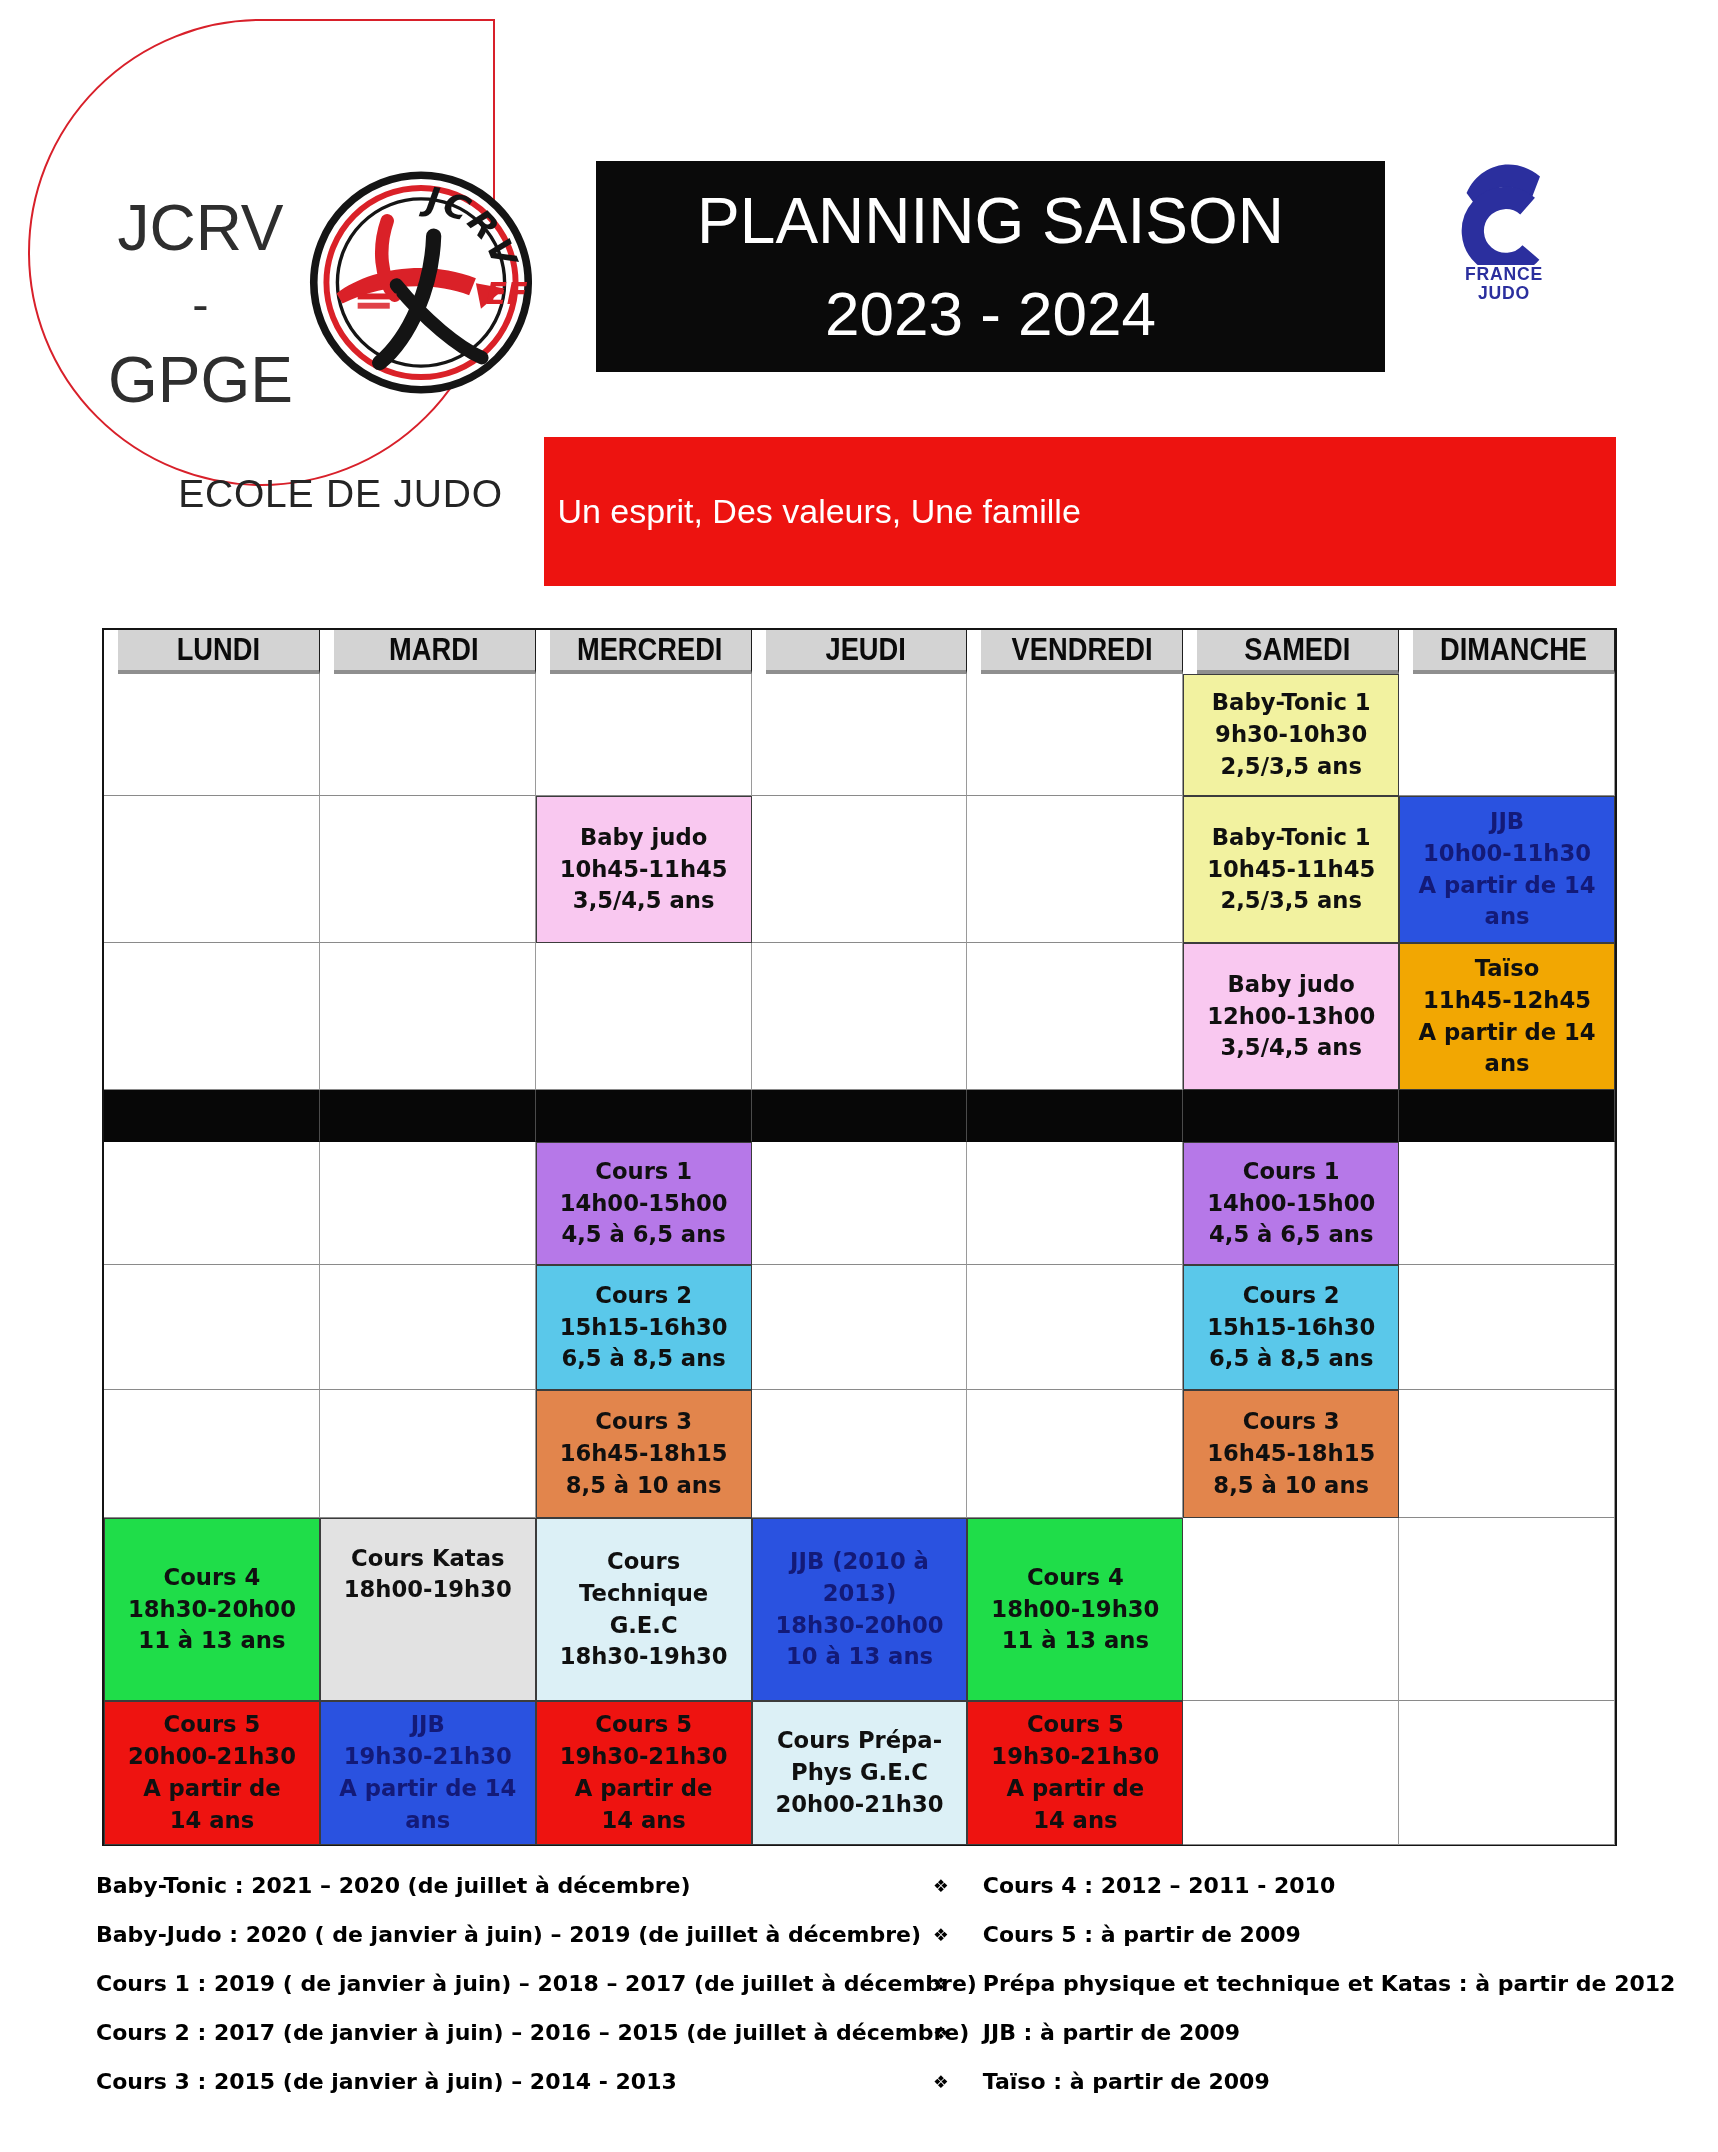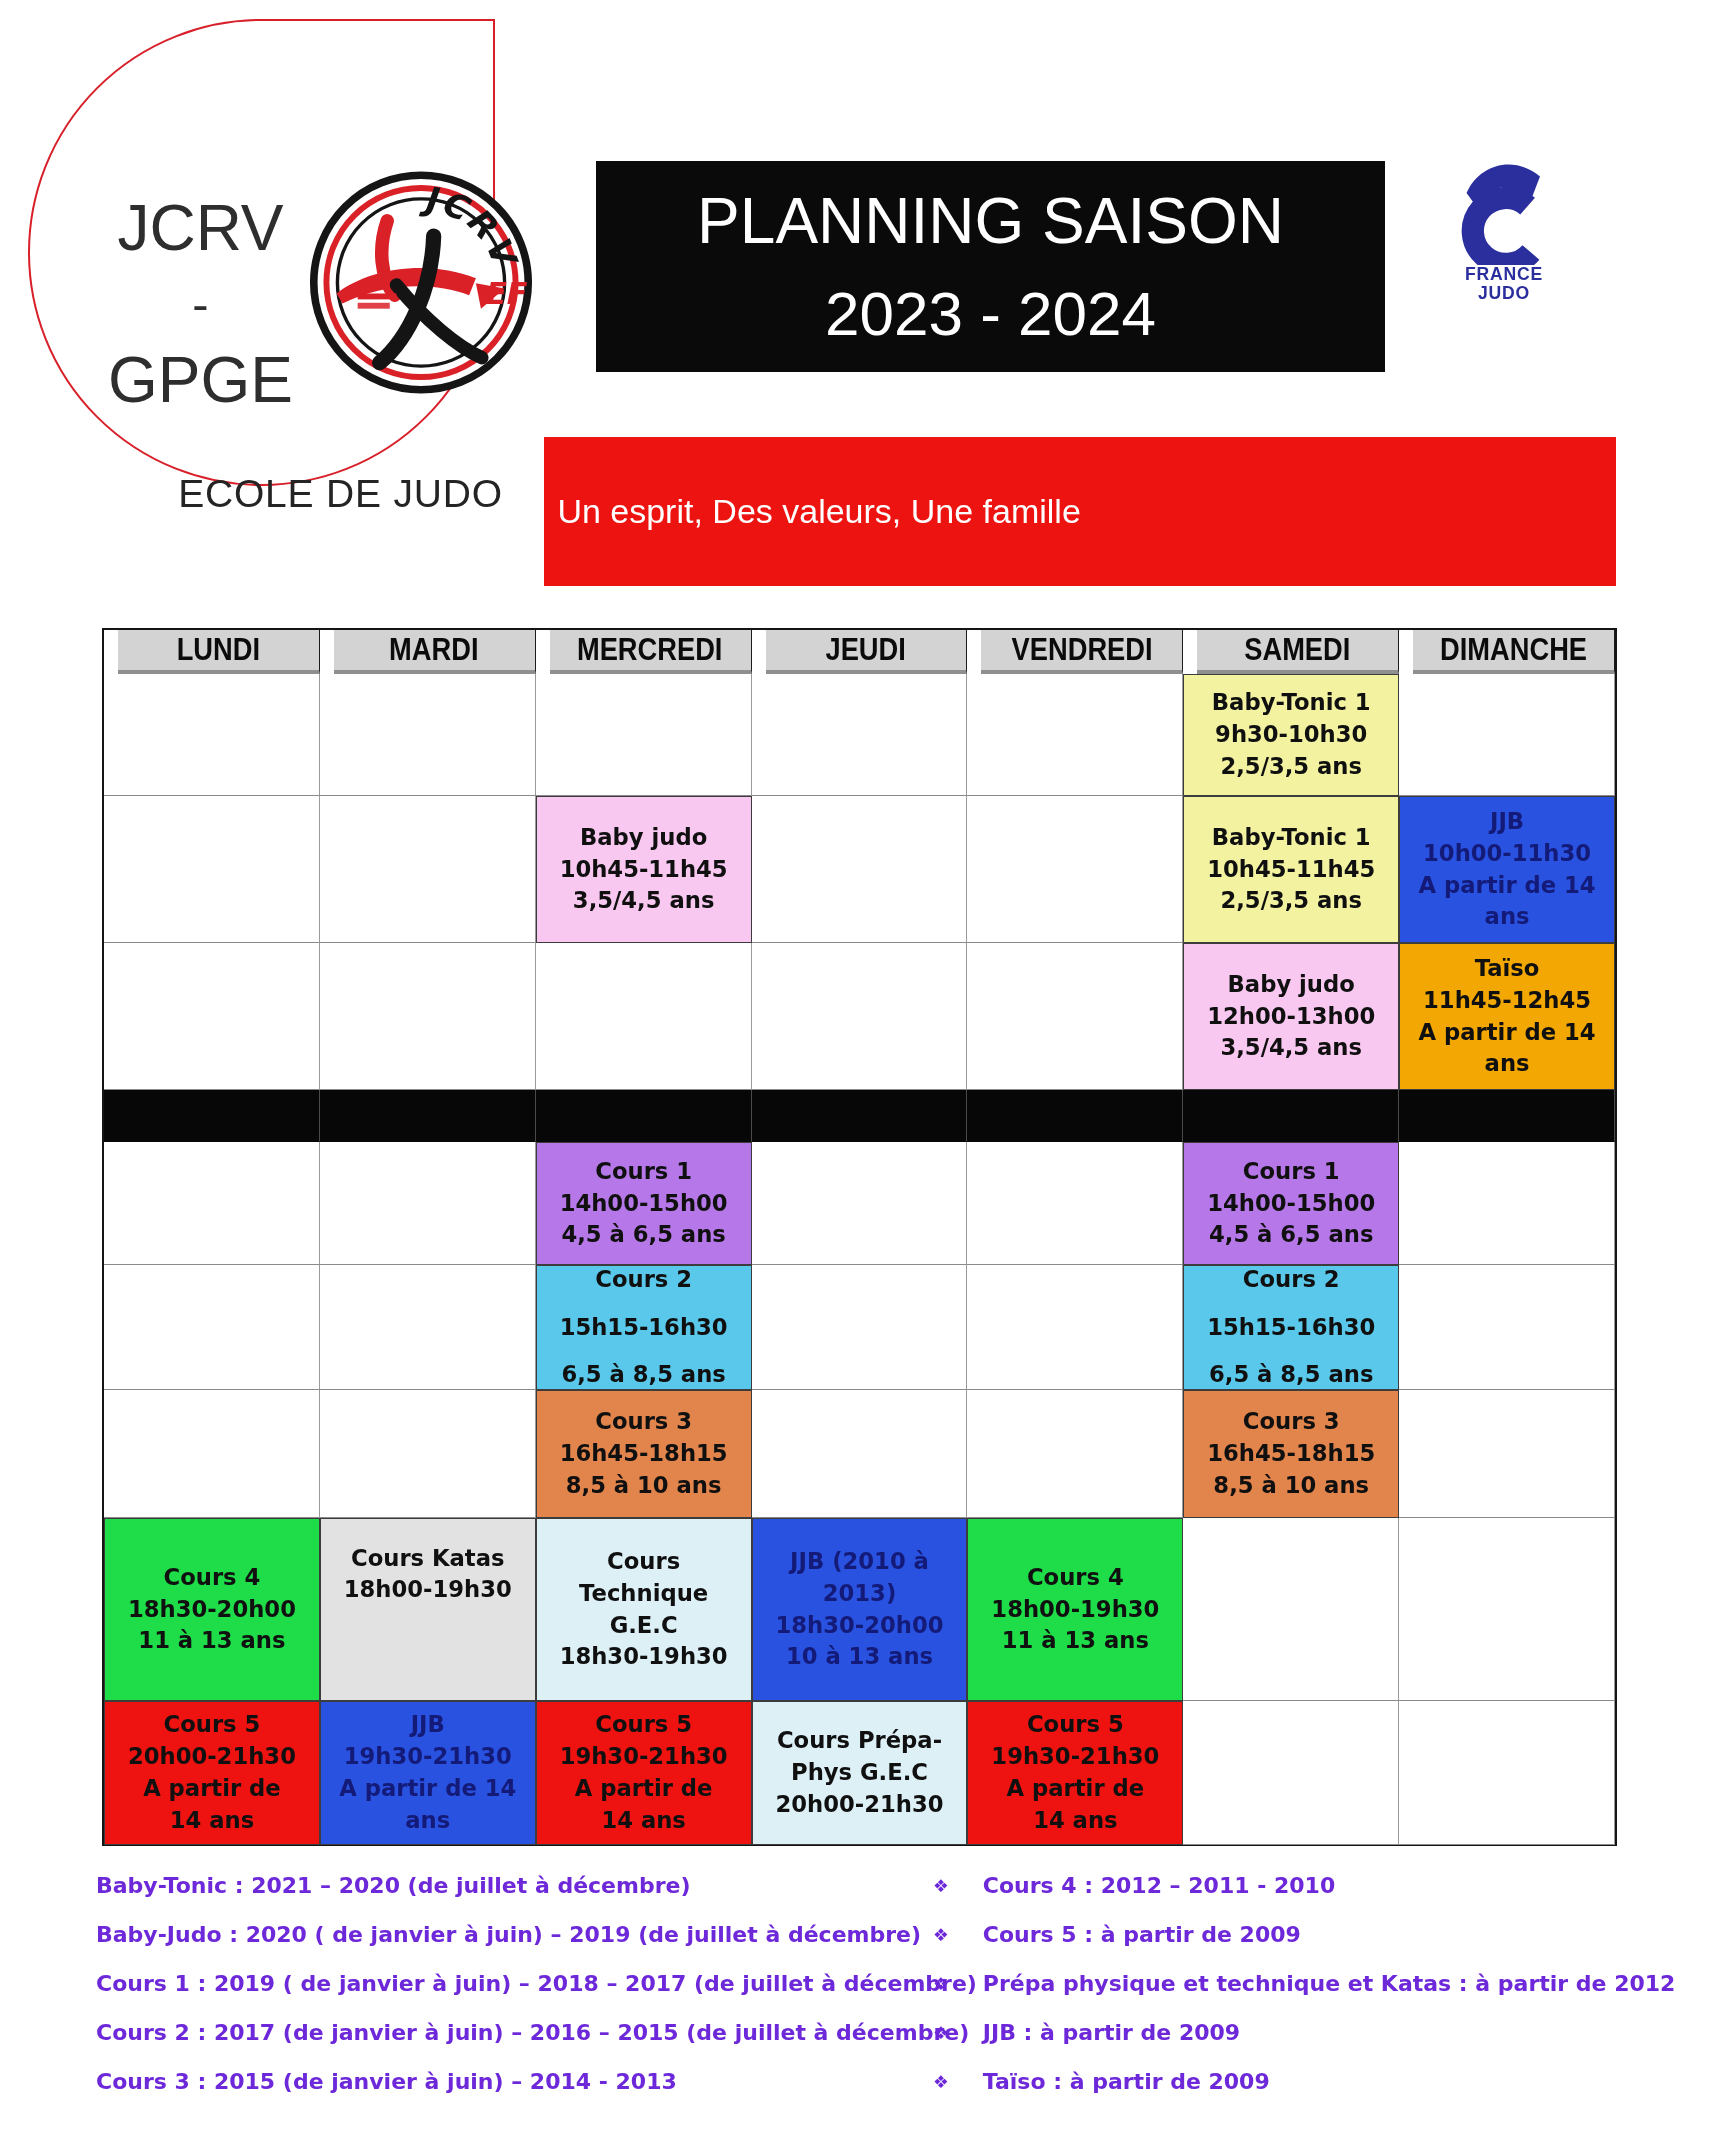--- a/index.html
+++ b/index.html
@@ -44,32 +44,32 @@
   .bg-cell.sep{background:#070707;border-right:1.7px solid #4a4a4a;border-bottom:1.7px solid #070707;}
   .cell{position:relative;z-index:1;display:flex;flex-direction:column;align-items:center;justify-content:center;
         text-align:center;font-family:"DejaVu Sans",sans-serif;font-weight:700;font-size:22.7px;line-height:1.4;
         color:#101010;border:1.7px solid #3c3c3c;box-sizing:border-box;padding:1.7px;}
   .align-top{justify-content:flex-start;padding-top:23.5px;}
   .color-yellow{background:var(--c-yellow,#f2f2a0);}
   .color-pink{background:var(--c-pink,#f9c8f0);}
   .color-blue{background:var(--c-blue,#2a52e0);color:var(--c-navytext,#131a78);}
   .color-amber{background:var(--c-amber,#f2a702);}
   .color-purple{background:var(--c-purple,#b678e8);}
-  .color-cyan{background:var(--c-cyan,#5ac8ea);gap:16px;}
+  .color-cyan{background:var(--c-cyan,#5ac8ea);}
   .color-orange{background:var(--c-orange,#e2854c);}
   .color-green{background:var(--c-green,#1fdd49);}
   .color-red{background:var(--c-red,#ee1310);}
   .color-lightblue{background:var(--c-lightblue,#dcf0f6);}
   .color-graycell{background:var(--c-graycell,#e2e2e2);}
 
   
   .legend-left{position:absolute;left:96px;top:1861px;}
   .legend-right{position:absolute;left:933px;top:1861px;}
   .legend-item{height:49px;display:flex;align-items:center;
-               font-family:"DejaVu Sans",sans-serif;font-weight:700;font-size:22px;color:#6d28d9;}
+               font-family:"DejaVu Sans",sans-serif;font-weight:700;font-size:22px;color:#000000;}
   .legend-item .bullet{font-size:17.6px;margin-right:34px;}
 </style>
 </head>
 <body>
 
 <div class="poster">
 
   <div class="bubble">
     <div class="club-name">
       <div class="club-line1">JCRV</div>

